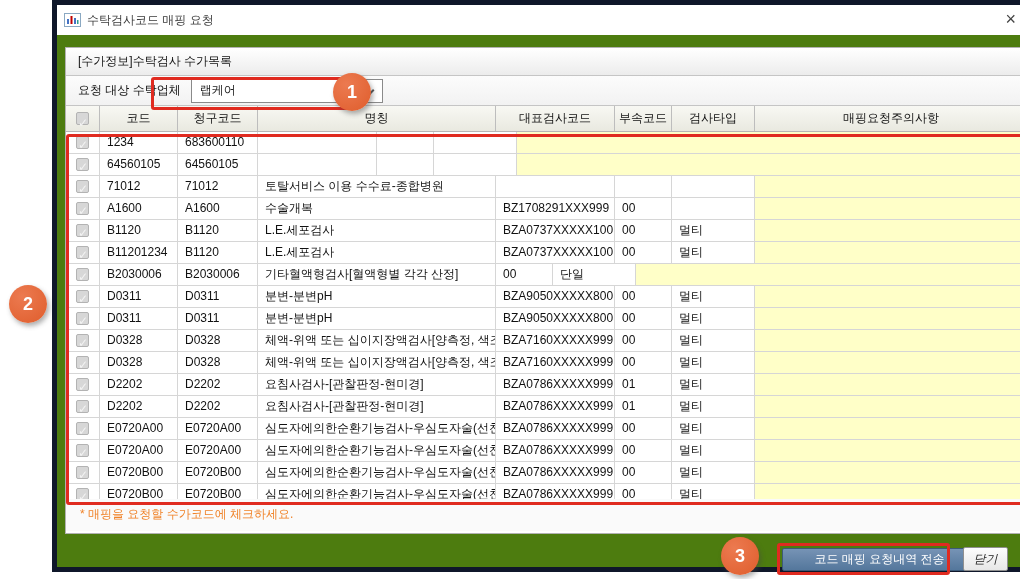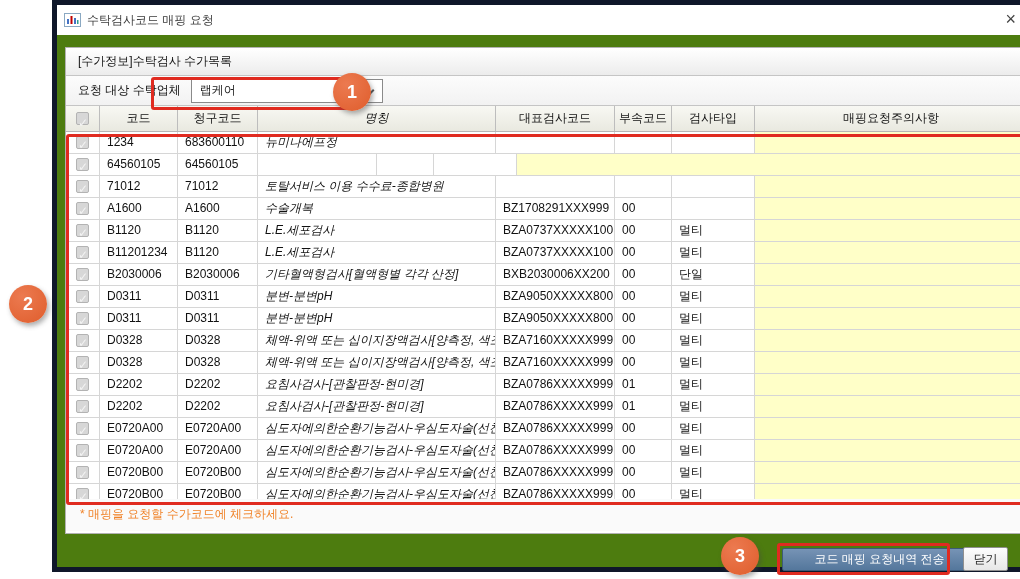--- a/index.html
+++ b/index.html
@@ -23,34 +23,34 @@
   .filter-label{margin-left:12px;color:#111;}
   .vendor-select{margin-left:10px;width:192px;height:24px;background:#fff;border:1px solid #8a8a8a;display:flex;align-items:center;padding:8px 8px;position:relative;}
   .vendor-select .chev{position:absolute;right:9px;top:7px;width:7px;height:7px;border-right:2px solid #555;border-bottom:2px solid #555;transform:rotate(45deg);}
   
   .table-header{height:26px;display:flex;background:linear-gradient(#f8f8f3,#e9e9e0);border-bottom:1px solid #b6b6b6;}
   .th{border-right:1px solid #bdbdbd;text-align:center;line-height:25px;color:#111;overflow:hidden;white-space:nowrap;}
   .table-body{height:367px;overflow:hidden;background:#fff;}
   .trow{height:22px;display:flex;border-bottom:1px solid #d6d6d6;background:#fff;}
   .td{border-right:1px solid #d6d6d6;line-height:21px;padding-left:7px;overflow:hidden;white-space:nowrap;color:#111;}
   .col-check{width:34px;display:flex;align-items:center;justify-content:center;padding-left:0;}
-  .c-code{width:78px;} .c-bill{width:80px;} .c-name{width:238px;font-style:italic;} .c-rep{width:119px;}
+  .c-code{width:78px;} .c-bill{width:80px;} .c-name{width:238px;} .c-rep{width:119px;}
   .c-sub{width:57px;} .c-type{width:83px;} .c-note{flex:1;border-right:none;}
   .td.c-note{background:var(--note_yellow,#ffffc8);}
   .cb{width:13px;height:13px;background:#d7d7d7;border:1px solid #b3b3b3;border-radius:2px;position:relative;display:inline-block;}
   .cb::after{content:"\2713";position:absolute;left:1px;top:-2px;font-size:12px;color:#f3f3f3;}
   
   .note-strip{height:32px;line-height:31px;padding-left:14px;background:#fafafa;color:var(--notice_orange,#f08228);}
   
   .btn-send{position:absolute;left:725px;top:543px;width:195px;height:23px;
     background:linear-gradient(#7693b5,#54779c);border:1px solid #3c5a78;border-radius:2px;
     color:#fff;font-size:12px;text-align:center;line-height:21px;cursor:default;}
   .btn-close{position:absolute;left:906px;top:542px;width:45px;height:24px;
     background:linear-gradient(#fdfdfd,#e7e7e7);border:1px solid #8f8f8f;border-radius:2px;
-    color:#222;font-size:12px;text-align:center;line-height:22px;cursor:default;}
+    color:#222;font-size:12px;text-align:center;line-height:22px;cursor:default;font-style:italic;}
   
   .hl{position:absolute;border:3px solid var(--highlight_red,#e02b20);border-radius:3px;pointer-events:none;z-index:5;}
   .hl-select{left:94px;top:72px;width:204px;height:33px;}
   .hl-table{left:9px;top:129px;width:962px;height:371px;}
   .hl-send{left:720px;top:538px;width:173px;height:32px;}
   
   .badge{position:absolute;width:38px;height:38px;border-radius:50%;z-index:6;
     background:radial-gradient(circle at 35% 30%,#ec7a50,#df5d2c);
     color:#fff;font-weight:bold;font-size:18px;text-align:center;line-height:38px;
     box-shadow:2px 3px 5px rgba(70,70,70,.45);}
@@ -98,21 +98,20 @@
         <div class="th c-type">검사타입</div>
         <div class="th c-note">매핑요청주의사항</div>
       </div>
     <div class="table-body">
         <div class="trow">
           <div class="td col-check">
             <span class="cb"></span>
           </div>
           <div class="td c-code">1234</div>
           <div class="td c-bill">683600110</div>
-          <div class="td c-name">뉴미나에프정</div>
           <div class="td c-rep"></div>
           <div class="td c-sub"></div>
           <div class="td c-type"></div>
           <div class="td c-note"></div>
         </div>
         <div class="trow">
           <div class="td col-check">
             <span class="cb"></span>
           </div>
           <div class="td c-code">64560105</div>
@@ -170,21 +169,20 @@
           <div class="td c-type">멀티</div>
           <div class="td c-note"></div>
         </div>
         <div class="trow">
           <div class="td col-check">
             <span class="cb"></span>
           </div>
           <div class="td c-code">B2030006</div>
           <div class="td c-bill">B2030006</div>
           <div class="td c-name">기타혈액형검사[혈액형별 각각 산정]</div>
-          <div class="td c-rep">BXB2030006XX200</div>
           <div class="td c-sub">00</div>
           <div class="td c-type">단일</div>
           <div class="td c-note"></div>
         </div>
         <div class="trow">
           <div class="td col-check">
             <span class="cb"></span>
           </div>
           <div class="td c-code">D0311</div>
           <div class="td c-bill">D0311</div>

